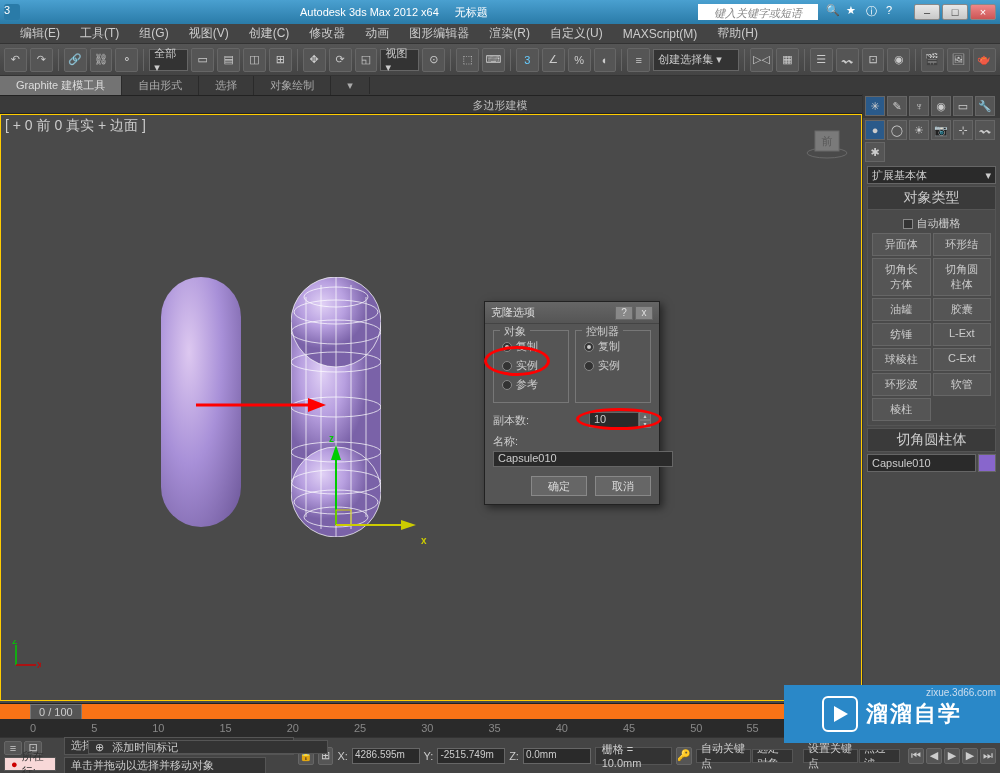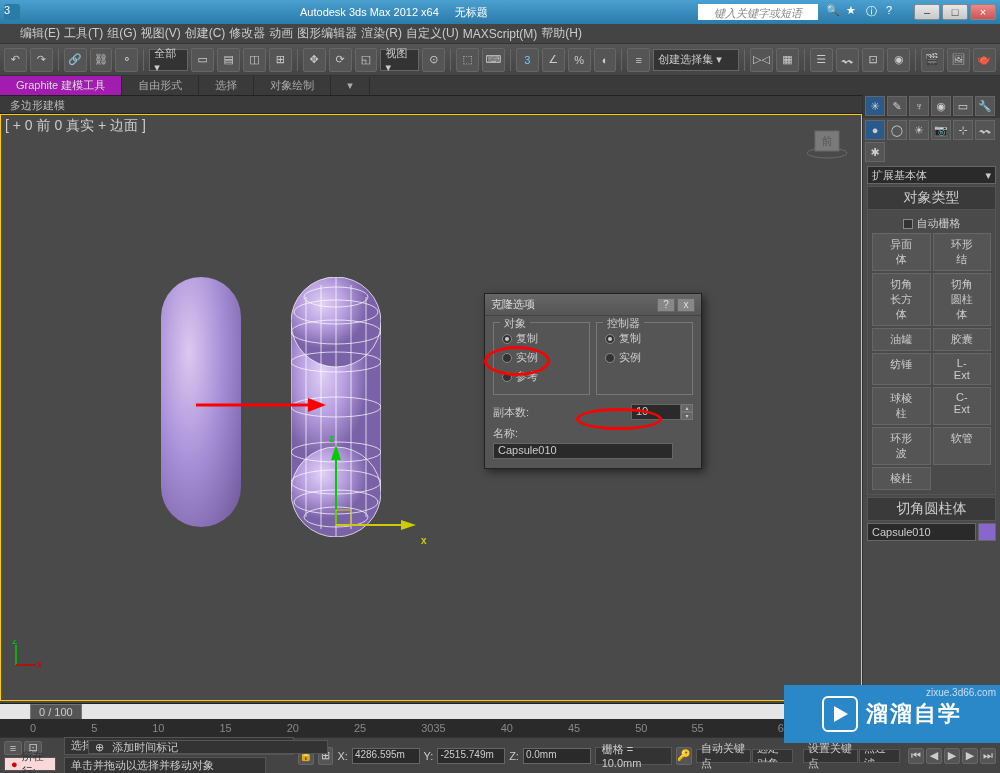--- a/index.html
+++ b/index.html
@@ -9,34 +9,34 @@
 .titlebar { height: 24px; background: linear-gradient(#4aa0d0, #2a7ba8); display: flex; align-items: center; padding: 0 4px; color: #fff; }
 .titlebar .app-icon { width: 16px; height: 16px; background: #2a7ba8; border-radius: 3px; margin-right: 280px; }
 .titlebar .spacer { flex: 1; }
 .titlebar .search-box { background: #fff; color: #888; padding: 2px 16px; width: 120px; height: 16px; font-style: italic; margin-right: 6px; }
 .titlebar .tb-icon { width: 16px; height: 16px; margin: 0 2px; display: inline-block; }
 .titlebar .win-controls { display: flex; gap: 2px; margin-left: 10px; }
 .titlebar .win-btn { width: 26px; height: 16px; background: linear-gradient(#e8e8e8,#c8c8c8); border: 1px solid #888; border-radius: 2px; display: flex; align-items: center; justify-content: center; color: #333; }
 .titlebar .win-btn.close { background: linear-gradient(#e88,#c55); color: #fff; }
 
 
-.menubar { height: 20px; background: #444; display: flex; align-items: center; padding: 0 20px; gap: 4px; border-bottom: 1px solid #333; }
+.menubar { height: 20px; background: #444; display: flex; align-items: center; padding: 0 20px; gap: 20px; border-bottom: 1px solid #333; }
 .menubar .menu-item { color: #ccc; cursor: default; font-size: 12px; }
 
 
 .main-toolbar { height: 32px; background: linear-gradient(#555,#444); border-bottom: 1px solid #333; display: flex; align-items: center; padding: 0 4px; gap: 3px; }
 .tbtn { width: 24px; height: 24px; background: #555; border: 1px solid #666; border-radius: 2px; display: flex; align-items: center; justify-content: center; color: #ccc; }
 .tb-combo { height: 22px; background: #333; border: 1px solid #666; color: #ccc; padding: 0 4px; display: flex; align-items: center; gap: 4px; }
 .tb-sep { width: 1px; height: 22px; background: #666; margin: 0 2px; }
 
 
 .ribbon { height: 20px; background: #3a3a3a; display: flex; align-items: center; border-bottom: 1px solid #222; }
 .ribbon-tab { padding: 2px 16px; color: #aaa; border-right: 1px solid #2a2a2a; }
-.ribbon-tab.active { background: #a21caf; color: #ddd; }
-.ribbon-sub { height: 18px; background: #3a3a3a; padding: 2px 10px; color: #bbb; border-bottom: 1px solid #222; font-size: 11px; }
+.ribbon-tab.active { background: #737373; color: #ddd; }
+.ribbon-sub { height: 18px; background: #3a3a3a; padding: 2px 10px; color: #bbb; border-bottom: 1px solid #222; font-size: 11px; text-align: center; }
 
 
 .main-area { position: absolute; top: 114px; left: 0; right: 138px; bottom: 72px; background: #4a4a4a; }
 .viewport-label { position: absolute; top: 2px; left: 4px; color: #ccc; font-size: 14px; }
 .viewport { position: absolute; top: 0; left: 0; right: 0; bottom: 0; border: 1px solid #888; }
 .viewport.active { border: 1px solid #ffcc00; }
 
 
 .capsule { position: absolute; background: radial-gradient(ellipse at 35% 30%, #ddc8f0, #a890d8 45%, #6a5496); border-radius: 50px; }
 
@@ -49,21 +49,21 @@
 .cp-tabs { display: flex; flex-wrap: wrap; background: #3a3a3a; padding: 2px; gap: 2px; }
 .cp-tab { width: 20px; height: 20px; background: #555; border: 1px solid #666; display: flex; align-items: center; justify-content: center; }
 .cp-tab.active { background: #2a5a8a; }
 .cp-subtabs { display: flex; flex-wrap: wrap; padding: 2px; gap: 2px; }
 .cp-dropdown { margin: 2px 4px; height: 18px; background: #2a2a2a; border: 1px solid #666; color: #ccc; padding: 0 4px; display: flex; align-items: center; justify-content: space-between; }
 .cp-rollout { margin: 2px 4px; }
 .cp-rollout-header { background: #3a3a3a; text-align: center; padding: 2px; border: 1px solid #555; font-size: 14px; }
 .cp-rollout-body { border: 1px solid #555; border-top: none; padding: 4px; }
 .cp-checkbox-row { display: flex; align-items: center; justify-content: center; gap: 4px; padding: 2px 0; }
 .cp-grid { display: grid; grid-template-columns: 1fr 1fr; gap: 2px; }
-.cp-grid-btn { background: #555; border: 1px solid #666; text-align: center; padding: 3px 16px; font-size: 11px; color: #ccc; }
+.cp-grid-btn { background: #555; border: 1px solid #666; text-align: center; padding: 3px 8px; font-size: 11px; color: #ccc; }
 .cp-name-row { display: flex; margin: 2px 4px; }
 .cp-name-input { flex: 1; background: #2a2a2a; border: 1px solid #666; color: #ccc; padding: 2px 4px; height: 18px; }
 .cp-color-swatch { width: 18px; height: 18px; background: #8866cc; border: 1px solid #666; margin-left: 2px; }
 
 
 .dialog { position: absolute; background: #555; border: 1px solid #222; box-shadow: 3px 3px 8px rgba(0,0,0,.5); }
 .dialog-title { height: 22px; background: linear-gradient(#666,#555); display: flex; align-items: center; padding: 0 6px; color: #ddd; border-bottom: 1px solid #444; }
 .dialog-title .spacer { flex: 1; }
 .dialog-title .dlg-btn { width: 18px; height: 14px; background: #888; border: 1px solid #666; margin-left: 2px; text-align: center; font-size: 10px; line-height: 12px; }
 .dialog-body { padding: 6px 8px; }
@@ -79,21 +79,21 @@
 .spinner-btns div { height: 8px; background: #666; border: 1px solid #777; font-size: 6px; text-align: center; line-height: 6px; }
 .dlg-input { width: 180px; height: 16px; background: #2a2a2a; border: 1px solid #666; color: #ccc; padding: 0 4px; }
 .dlg-buttons { display: flex; justify-content: flex-end; gap: 8px; padding: 6px 0 2px; }
 .dlg-button { width: 56px; height: 20px; background: #666; border: 1px solid #888; color: #ddd; text-align: center; line-height: 18px; }
 
 
 .anno-circle { position: absolute; border: 3px solid red; border-radius: 50%; pointer-events: none; }
 .anno-arrow { position: absolute; pointer-events: none; }
 
 
-.track-bar { position: absolute; left: 0; right: 144px; height: 16px; background: #e5e5e5; border-top: 1px solid #222; display: flex; align-items: center; margin-top: 12px; }
+.track-bar { position: absolute; left: 0; right: 144px; height: 16px; background: #f97316; border-top: 1px solid #222; display: flex; align-items: center; margin-top: 12px; }
 .timeline-bar { position: absolute; left: 0; right: 138px; height: 18px; background: #2a2a2a; color: #888; display: flex; align-items: center; padding: 0 30px; font-size: 9px; overflow: hidden; }
 .status-bar { position: absolute; left: 0; right: 0; bottom: 0; height: 36px; background: #444; border-top: 1px solid #333; display: flex; align-items: center; padding: 0 4px; gap: 4px; }
 .status-seg { background: #333; border: 1px solid #555; padding: 2px 6px; height: 18px; color: #ccc; display: flex; align-items: center; gap: 4px; }
 .prompt-area { flex: 0 0 auto; display: flex; flex-direction: column; gap: 2px; }
 .coord-input { width: 78px; height: 16px; background: #2a2a2a; border: 1px solid #666; color: #ccc; padding: 0 2px; font-size: 10px; }
 
 
 .watermark { position: absolute; right: 0; bottom: 30px; width: 216px; height: 58px; background: #2a88c8; display: flex; align-items: center; justify-content: center; gap: 8px; color: #fff; }
 .watermark .wm-icon { width: 36px; height: 36px; border: 2px solid #fff; border-radius: 6px; display: flex; align-items: center; justify-content: center; }
 .watermark .wm-text { font-size: 22px; font-weight: bold; letter-spacing: 2px; }
@@ -258,21 +258,21 @@
 
     <svg class="small-axis" width="30" height="30" style="position:absolute; bottom:30px; left:10px;">
       <line x1="5" y1="25" x2="5" y2="5" stroke="#0c0" stroke-width="1.5"></line>
       <line x1="5" y1="25" x2="25" y2="25" stroke="#c00" stroke-width="1.5"></line>
       <text x="1" y="4" fill="#0c0" font-size="8">z</text>
       <text x="26" y="28" fill="#c00" font-size="8">x</text>
     </svg>
   </div>
 </div>
 
-<div class="dialog" style="left:484px; top:293px; width:218px;">
+<div class="dialog" style="left:484px; top:301px; width:176px;">
   <div class="dialog-title">
     <span>克隆选项</span>
     <div class="spacer"></div>
     <div class="dlg-btn">?</div>
     <div class="dlg-btn">x</div>
   </div>
   <div class="dialog-body">
     <div style="display:flex; gap:6px;">
       <div class="fieldset" style="flex:1">
         <div class="fieldset-legend">对象</div>
@@ -308,20 +308,24 @@
         <div class="spinner-input">10</div>
         <div class="spinner-btns">
             <div>▴</div>
             <div>▾</div>
           </div>
       </div>
     </div>
     <div class="dlg-label-row" style="flex-direction:column; align-items:flex-start; gap:2px;">
       <span>名称:</span>
       <div class="dlg-input">Capsule010</div>
+    </div>
+    <div class="dlg-buttons">
+      <div class="dlg-button">确定</div>
+      <div class="dlg-button">取消</div>
     </div>
   </div>
 </div>
 
 <div class="anno-circle" style="left:484px; top:346px; width:66px; height:30px;"></div>
 <div class="anno-circle" style="left:576px; top:408px; width:86px; height:22px;"></div>
 
 <div class="command-panel">
   <div class="cp-tabs">
     <div class="cp-tab active">✳</div>
@@ -381,21 +385,21 @@
 <div class="track-bar" style="bottom:54px;">
   <span style="background:#555;padding:1px 8px;margin-left:30px;border:1px solid #777">0 / 100</span>
 </div>
 <div class="timeline-bar" style="bottom:36px;">
   <span style="margin-right:55px">0</span>
     <span style="margin-right:55px">5</span>
     <span style="margin-right:55px">10</span>
     <span style="margin-right:55px">15</span>
     <span style="margin-right:55px">20</span>
     <span style="margin-right:55px">25</span>
-    <span style="">30</span>
+    <span style="margin-right:55px">30</span>
     <span style="margin-right:55px">35</span>
     <span style="margin-right:55px">40</span>
     <span style="margin-right:55px">45</span>
     <span style="margin-right:44px">50</span>
     <span style="margin-right:74px">55</span>
     <span>60</span>
 </div>
 
 <div class="status-bar">
   <div style="display:flex;flex-direction:column;gap:2px;margin-right:4px">

